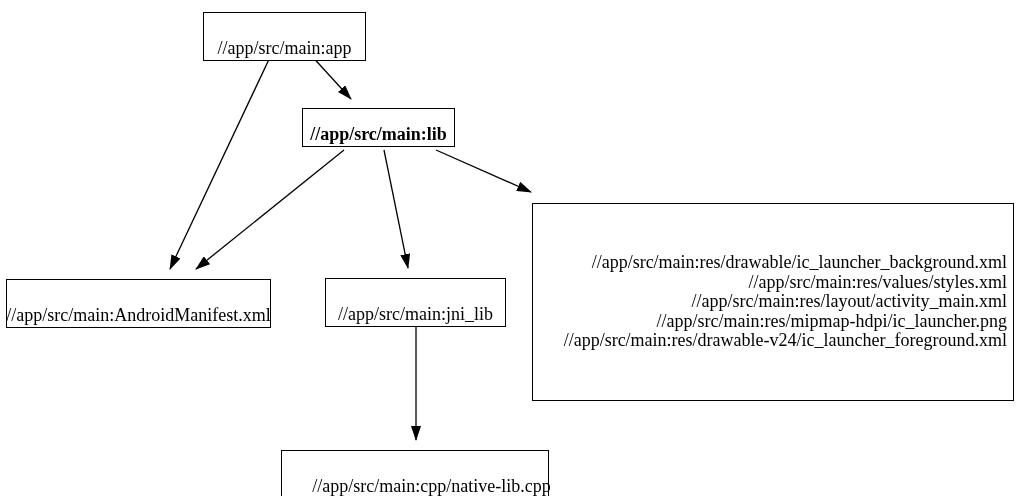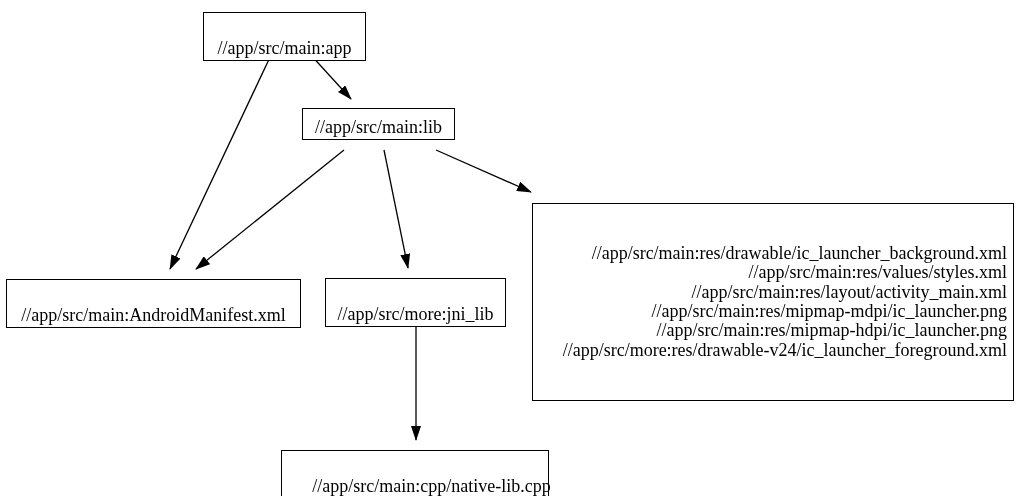--- a/index.html
+++ b/index.html
@@ -41,22 +41,22 @@
     text-align: center;
     margin-top: 8px;
   }
   .node.multiline {
     flex-direction: column;
     justify-content: center;
     line-height: 19.4px;
     padding: 2px 6px;
   }
   .node-app        { left: 203px; top: 4px;   width: 163px; height: 49px; }
-  .node-lib        { left: 302px; top: 100px; width: 153px; height: 32px; }
-  .node-manifest   { left: 6px;   top: 271px; width: 295px; height: 49px; }
+  .node-lib        { left: 302px; top: 100px; width: 153px; height: 39px; font-weight: bold; }
+  .node-manifest   { left: 6px;   top: 271px; width: 265px; height: 49px; }
   .node-jni-lib    { left: 325px; top: 270px; width: 181px; height: 49px; }
   .node-resources  { left: 532px; top: 195px; width: 482px; height: 198px; }
   .node-native-lib { left: 281px; top: 442px; width: 268px; height: 49px; padding-left: 33px; }
 </style>
 </head>
 <body>
 
 <div class="canvas">
 
   <svg class="edges" viewBox="0 0 1018 496" xmlns="http://www.w3.org/2000/svg">
@@ -79,29 +79,28 @@
 
   <div class="node node-lib">
     <span>//app/src/main:lib</span>
   </div>
 
   <div class="node node-manifest">
     <span>//app/src/main:AndroidManifest.xml</span>
   </div>
 
   <div class="node node-jni-lib">
-    <span>//app/src/more:jni_lib</span>
+    <span>//app/src/main:jni_lib</span>
   </div>
 
   <div class="node multiline node-resources">
     <div>//app/src/main:res/drawable/ic_launcher_background.xml</div>
     <div>//app/src/main:res/values/styles.xml</div>
     <div>//app/src/main:res/layout/activity_main.xml</div>
-    <div>//app/src/main:res/mipmap-mdpi/ic_launcher.png</div>
     <div>//app/src/main:res/mipmap-hdpi/ic_launcher.png</div>
-    <div>//app/src/more:res/drawable-v24/ic_launcher_foreground.xml</div>
+    <div>//app/src/main:res/drawable-v24/ic_launcher_foreground.xml</div>
   </div>
 
   <div class="node node-native-lib">
     <span>//app/src/main:cpp/native-lib.cpp</span>
   </div>
 
 </div>
 
 </body></html>

